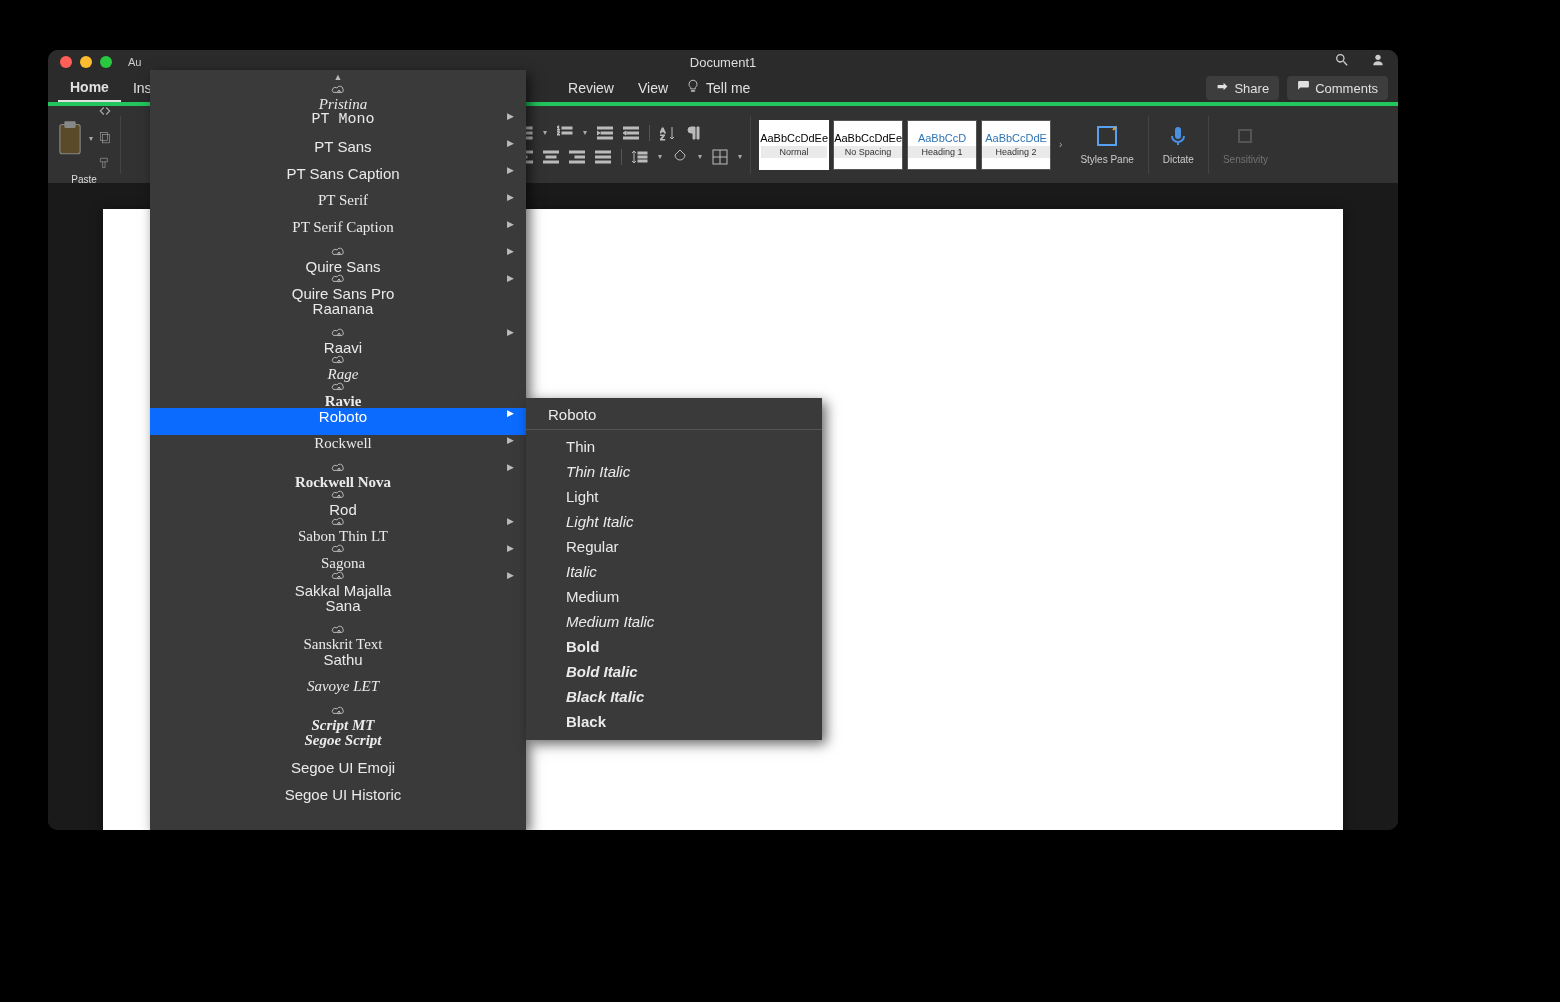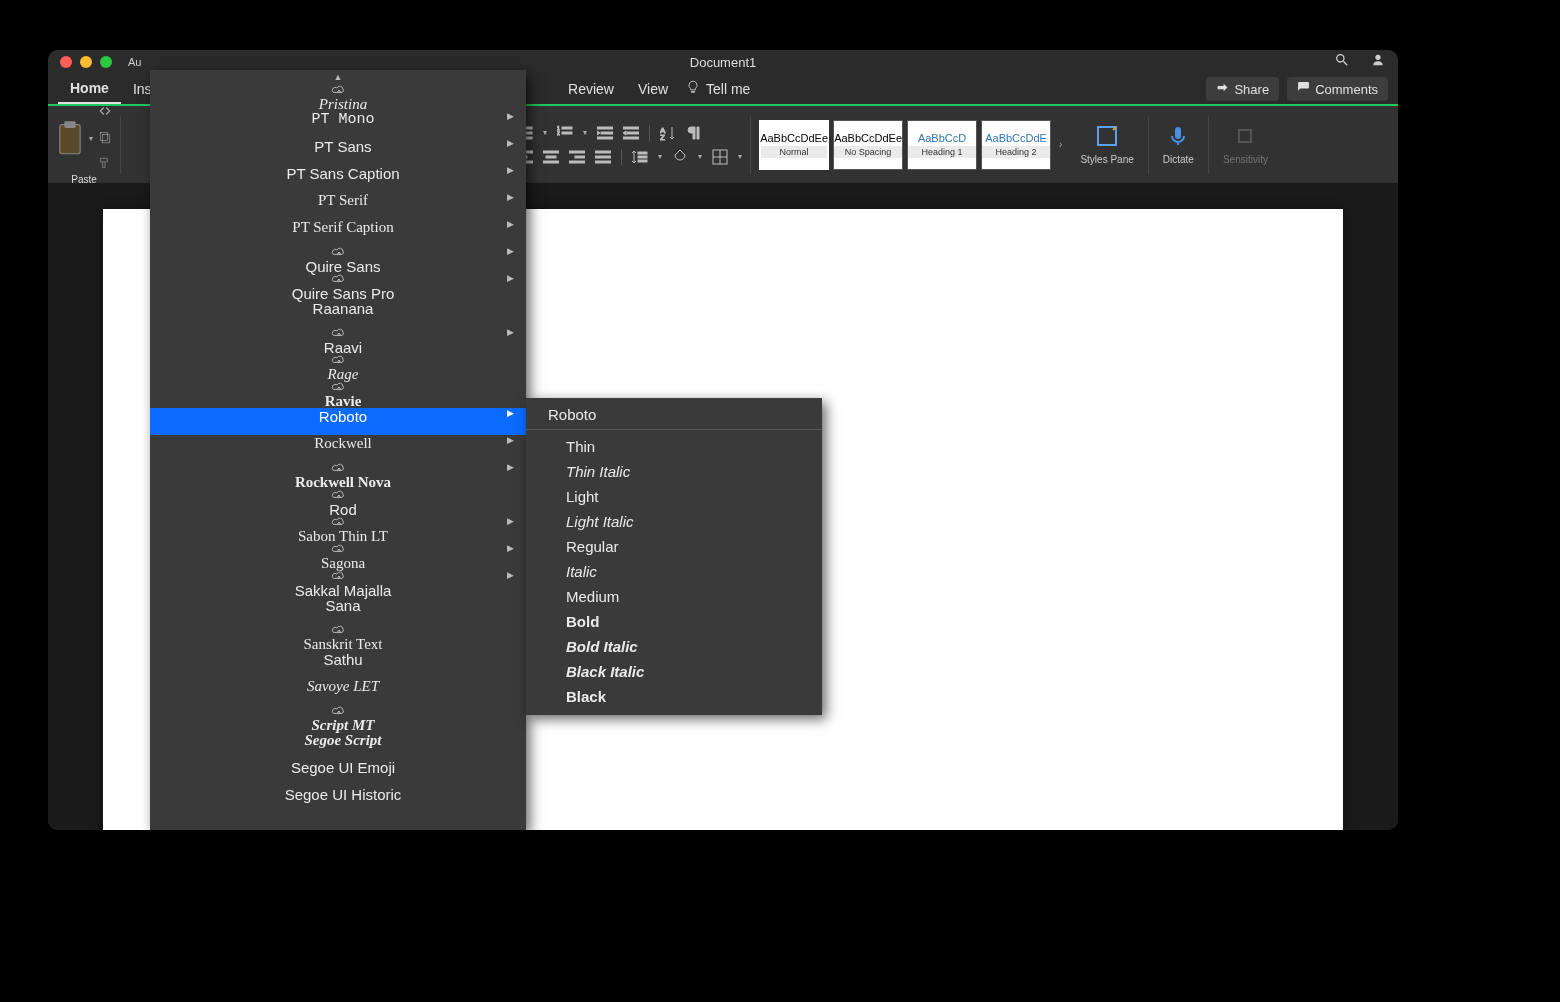--- a/index.html
+++ b/index.html
@@ -8,21 +8,21 @@
 .titlebar { height: 24px; display: flex; align-items: center; padding: 0 12px; background: #2b2b2b; position: relative; }
 .traffic { display: flex; gap: 8px; }
 .traffic span { width: 12px; height: 12px; border-radius: 50%; display: block; }
 .tr-close { background: #ff5f57; }
 .tr-min { background: #febc2e; }
 .tr-max { background: #28c840; }
 .titlebar-text { color: #ccc; font-size: 11px; margin-left: 16px; }
 .doc-title { position: absolute; left: 50%; transform: translateX(-50%); color: #ddd; font-size: 13px; }
 .titlebar-right { position: absolute; right: 12px; display: flex; gap: 20px; align-items: center; }
 .titlebar-right svg { width: 16px; height: 16px; fill: #ccc; }
-.tabs-row { height: 32px; display: flex; align-items: center; padding: 0 10px; background: #2b2b2b; border-bottom: 2px solid #22c55e; }
+.tabs-row { height: 32px; display: flex; align-items: center; padding: 0 10px; background: #2b2b2b; border-bottom: 4px solid #22c55e; }
 .tab { color: #e0e0e0; font-size: 14px; padding: 0 12px; height: 100%; display: flex; align-items: center; cursor: pointer; }
 .tab.active { border-bottom: 2px solid #e0e0e0; font-weight: 600; }
 .tellme-grp { display: flex; align-items: center; gap: 6px; margin-left: 6px; }
 .tellme-grp svg { width: 14px; height: 14px; fill: #ccc; }
 .spacer { flex: 1; }
 .action-btn { background: #3d3d3d; color: #e0e0e0; font-size: 13px; padding: 4px 10px; border-radius: 4px; display: flex; align-items: center; gap: 5px; margin-left: 8px; cursor: pointer; }
 .action-btn svg { width: 13px; height: 13px; fill: #e0e0e0; }
 .ribbon { height: 78px; background: #323232; display: flex; align-items: center; padding: 0 8px; gap: 8px; border-bottom: 1px solid #1a1a1a; }
 .ribbon-sep { width: 1px; height: 58px; background: #444; }
 .paste-grp { display: flex; flex-direction: column; align-items: center; gap: 2px; color: #ddd; font-size: 10px; }
@@ -505,18 +505,19 @@
 <div class="submenu">
   <div class="submenu-header">Roboto</div>
   <div id="submenu-items">
       <div class="sub-item fw-light">Thin</div>
       <div class="sub-item fw-light fs-italic">Thin Italic</div>
       <div class="sub-item ">Light</div>
       <div class="sub-item fs-italic">Light Italic</div>
       <div class="sub-item ">Regular</div>
       <div class="sub-item fs-italic">Italic</div>
       <div class="sub-item fw-medium">Medium</div>
+      <div class="sub-item fw-medium fs-italic">Medium Italic</div>
       <div class="sub-item fw-bold">Bold</div>
       <div class="sub-item fw-bold fs-italic">Bold Italic</div>
       <div class="sub-item fw-black fs-italic">Black Italic</div>
       <div class="sub-item fw-black">Black</div>
     </div>
 </div>
 
 </body></html>

